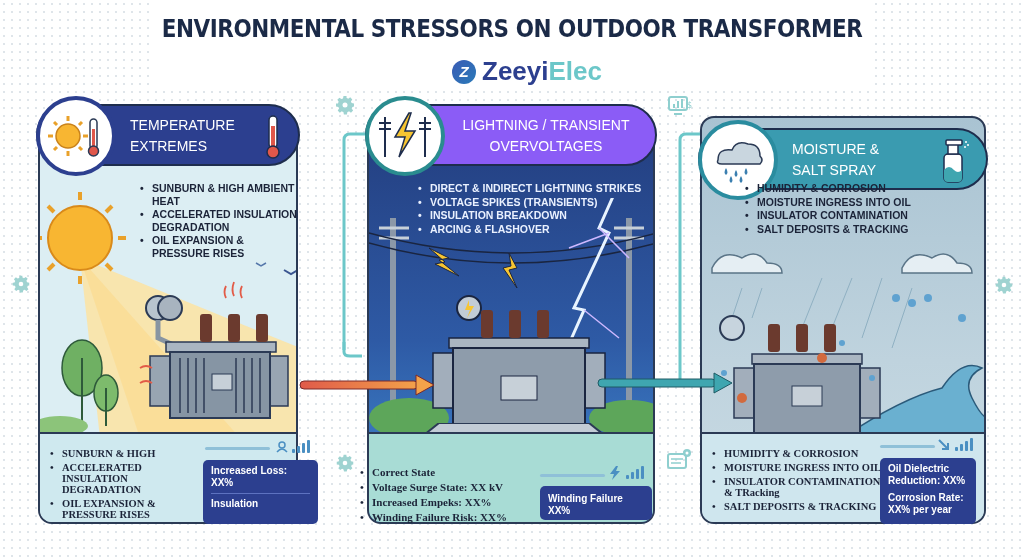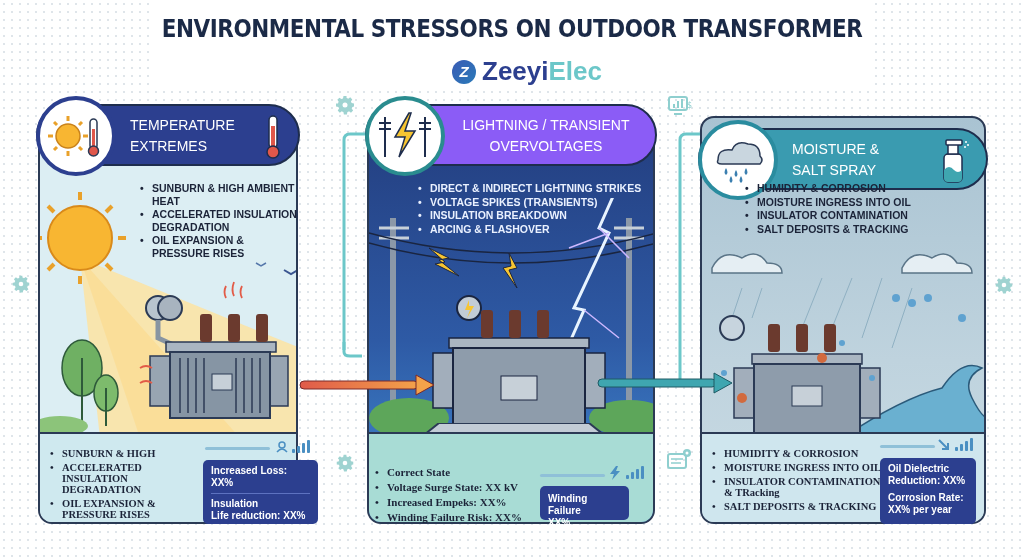--- a/index.html
+++ b/index.html
@@ -73,31 +73,31 @@
     border-top: 2px solid #2b3a55;
   }
   .p1 .footer { background: #cfe9ef; }
   .p2 .footer { background: #a8dcd5; }
   .p3 .footer { background: #cfe6ee; }
 
   .fb { position: absolute; list-style: none; font-weight: bold; color: #1b2338; }
   .fb li { position: relative; padding-left: 12px; font-size: 10.5px; line-height: 11px; margin-bottom: 3px; font-family: Liberation Serif, serif; }
   .fb li::before { content: "•"; position: absolute; left: 0; }
   .fb1 { left: 50px; top: 448px; width: 140px; }
-  .fb2 { left: 375px; top: 467px; width: 170px; }
+  .fb2 { left: 360px; top: 467px; width: 170px; }
   .fb2 li { font-size: 11px; margin-bottom: 4px; }
   .fb3 { left: 712px; top: 448px; width: 170px; }
 
   .metric {
     position: absolute; background: #2c3f8f; color: #fff; border-radius: 5px;
     font-weight: bold; font-size: 10px; line-height: 12px; padding: 5px 8px;
   }
   .metric hr { border: none; border-top: 1px solid #5d72c0; margin: 4px 0; }
   .m1 { left: 203px; top: 460px; width: 115px; height: 64px; }
-  .m2 { left: 540px; top: 486px; width: 89px; height: 34px; padding-top: 7px; }
+  .m2 { left: 540px; top: 486px; width: 112px; height: 34px; padding-top: 7px; }
   .m3 { left: 880px; top: 458px; width: 96px; height: 66px; }
   .m3 .gap { height: 5px; }
 
   .sigline { position: absolute; height: 3px; background: #8fc0d8; border-radius: 2px; }
   .sig { position: absolute; display: flex; align-items: flex-end; gap: 2px; }
   .sig span { display: block; width: 3px; background: #4a8fc2; border-radius: 1px; }
 
   .scene { position: absolute; }
   .arrow { position: absolute; }
   .side-icon { position: absolute; }
@@ -465,21 +465,20 @@
     <span style="height:7px"></span>
     <span style="height:10px"></span>
     <span style="height:13px"></span>
   </div>
 
 <div class="metric m1">
   <div>Increased Loss:</div>
   <div>XX%</div>
   <hr>
   <div>Insulation</div>
-  <div>Life reduction: XX%</div>
 </div>
 <div class="metric m2">
   <div>Winding Failure</div>
   <div>XX%</div>
 </div>
 <div class="metric m3">
   <div>Oil Dielectric</div>
   <div>Reduction: XX%</div>
   <div class="gap"></div>
   <div>Corrosion Rate:</div>

